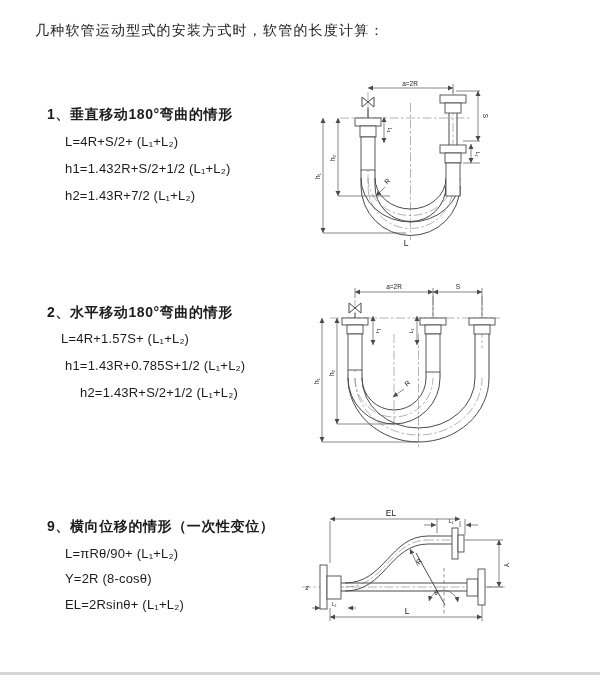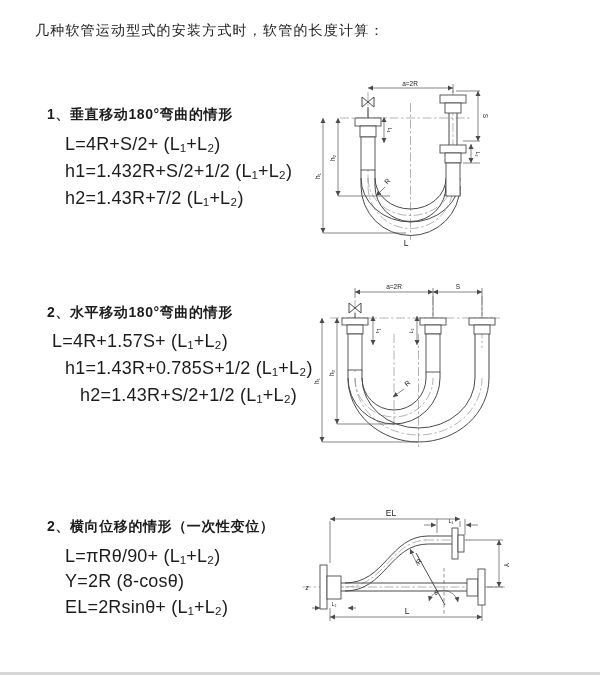--- a/index.html
+++ b/index.html
@@ -3,21 +3,21 @@
 <meta charset="utf-8">
 <style>
   html,body{margin:0;padding:0}
   body{
     width:600px;height:675px;position:relative;background:#ffffff;
     font-family:"Liberation Sans","DejaVu Sans",sans-serif;color:#1c1c1c;overflow:hidden;
   }
   .abs{position:absolute;white-space:nowrap}
   .title{font-size:14px;font-weight:normal;letter-spacing:1.2px}
   .heading{font-size:14px;font-weight:bold;letter-spacing:0.6px}
-  .formula{font-size:18px;letter-spacing:0.2px}
+  .formula{font-size:13px;letter-spacing:0.2px}
   svg{position:absolute;overflow:visible}
   svg .s{stroke:#4a4a4a;stroke-width:1;fill:none}
   svg .f{stroke:#4a4a4a;stroke-width:0.9;fill:#ffffff}
   svg .d{stroke:#555555;stroke-width:0.7;fill:none}
   svg .c{stroke:#808080;stroke-width:0.6;fill:none;stroke-dasharray:9 2.5 2.5 2.5}
   svg .dash{stroke:#666666;stroke-width:0.7;fill:none;stroke-dasharray:3.5 2.5}
   svg text{fill:#222222;font-family:"Liberation Sans","DejaVu Sans",sans-serif}
   .t5{font-size:5px}.t55{font-size:5.5px}.t65{font-size:6.5px}.t7{font-size:7px}.t85{font-size:8.5px}
   .mid{text-anchor:middle}
   .page-edge{position:absolute;left:0;right:0;bottom:0;height:3px;background:#d6d6d6}
@@ -26,25 +26,25 @@
 <body>
 
 <div class="abs title" style="left:35px;top:22px">几种软管运动型式的安装方式时，软管的长度计算：</div>
 
 <div class="abs heading" style="left:47px;top:106px">1、垂直移动180°弯曲的情形</div>
 <div class="abs formula" style="left:65px;top:134px">L=4R+S/2+ (L₁+L₂)</div>
 <div class="abs formula" style="left:65px;top:161px">h1=1.432R+S/2+1/2 (L₁+L₂)</div>
 <div class="abs formula" style="left:65px;top:188px">h2=1.43R+7/2 (L₁+L₂)</div>
 
 <div class="abs heading" style="left:47px;top:304px">2、水平移动180°弯曲的情形</div>
-<div class="abs formula" style="left:52px;top:331px">L=4R+1.57S+ (L₁+L₂)</div>
+<div class="abs formula" style="left:61px;top:331px">L=4R+1.57S+ (L₁+L₂)</div>
 <div class="abs formula" style="left:65px;top:358px">h1=1.43R+0.785S+1/2 (L₁+L₂)</div>
 <div class="abs formula" style="left:80px;top:385px">h2=1.43R+S/2+1/2 (L₁+L₂)</div>
 
-<div class="abs heading" style="left:47px;top:518px">2、横向位移的情形（一次性变位）</div>
+<div class="abs heading" style="left:47px;top:518px">9、横向位移的情形（一次性变位）</div>
 <div class="abs formula" style="left:65px;top:546px">L=πRθ/90+ (L₁+L₂)</div>
 <div class="abs formula" style="left:65px;top:571px">Y=2R (8-cosθ)</div>
 <div class="abs formula" style="left:65px;top:597px">EL=2Rsinθ+ (L₁+L₂)</div>
 
 <svg style="left:313px;top:73px" width="265" height="187" viewBox="313 73 265 187">
   <defs>
     <pattern id="br1" patternUnits="userSpaceOnUse" width="4" height="4">
       <path d="M0,4 L4,0 M0,0 L4,4" stroke="#6a6a6a" stroke-width="0.5"></path>
     </pattern>
     <marker id="ar1" markerUnits="userSpaceOnUse" markerWidth="6" markerHeight="8" refX="5" refY="4" orient="auto-start-reverse">

